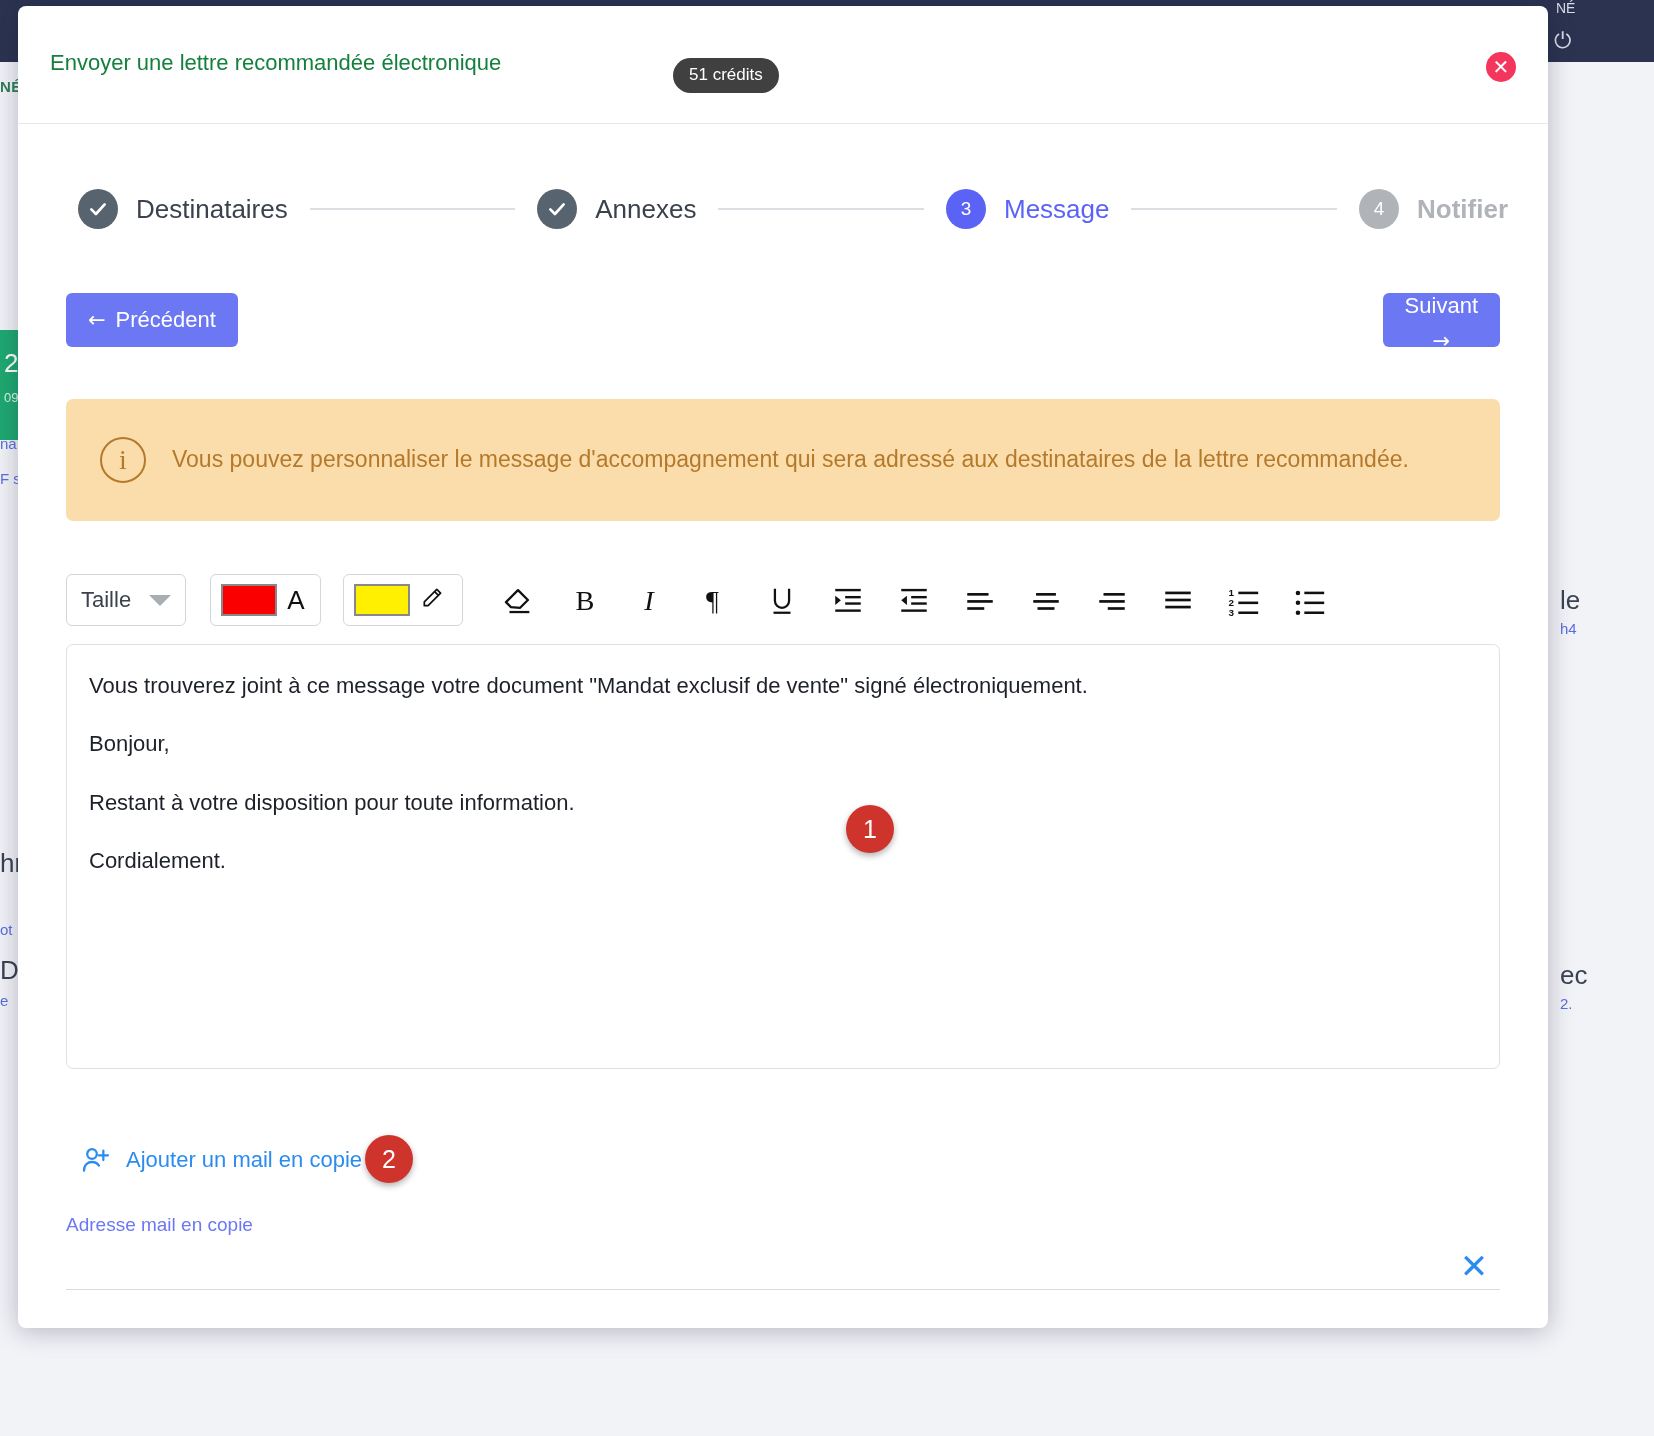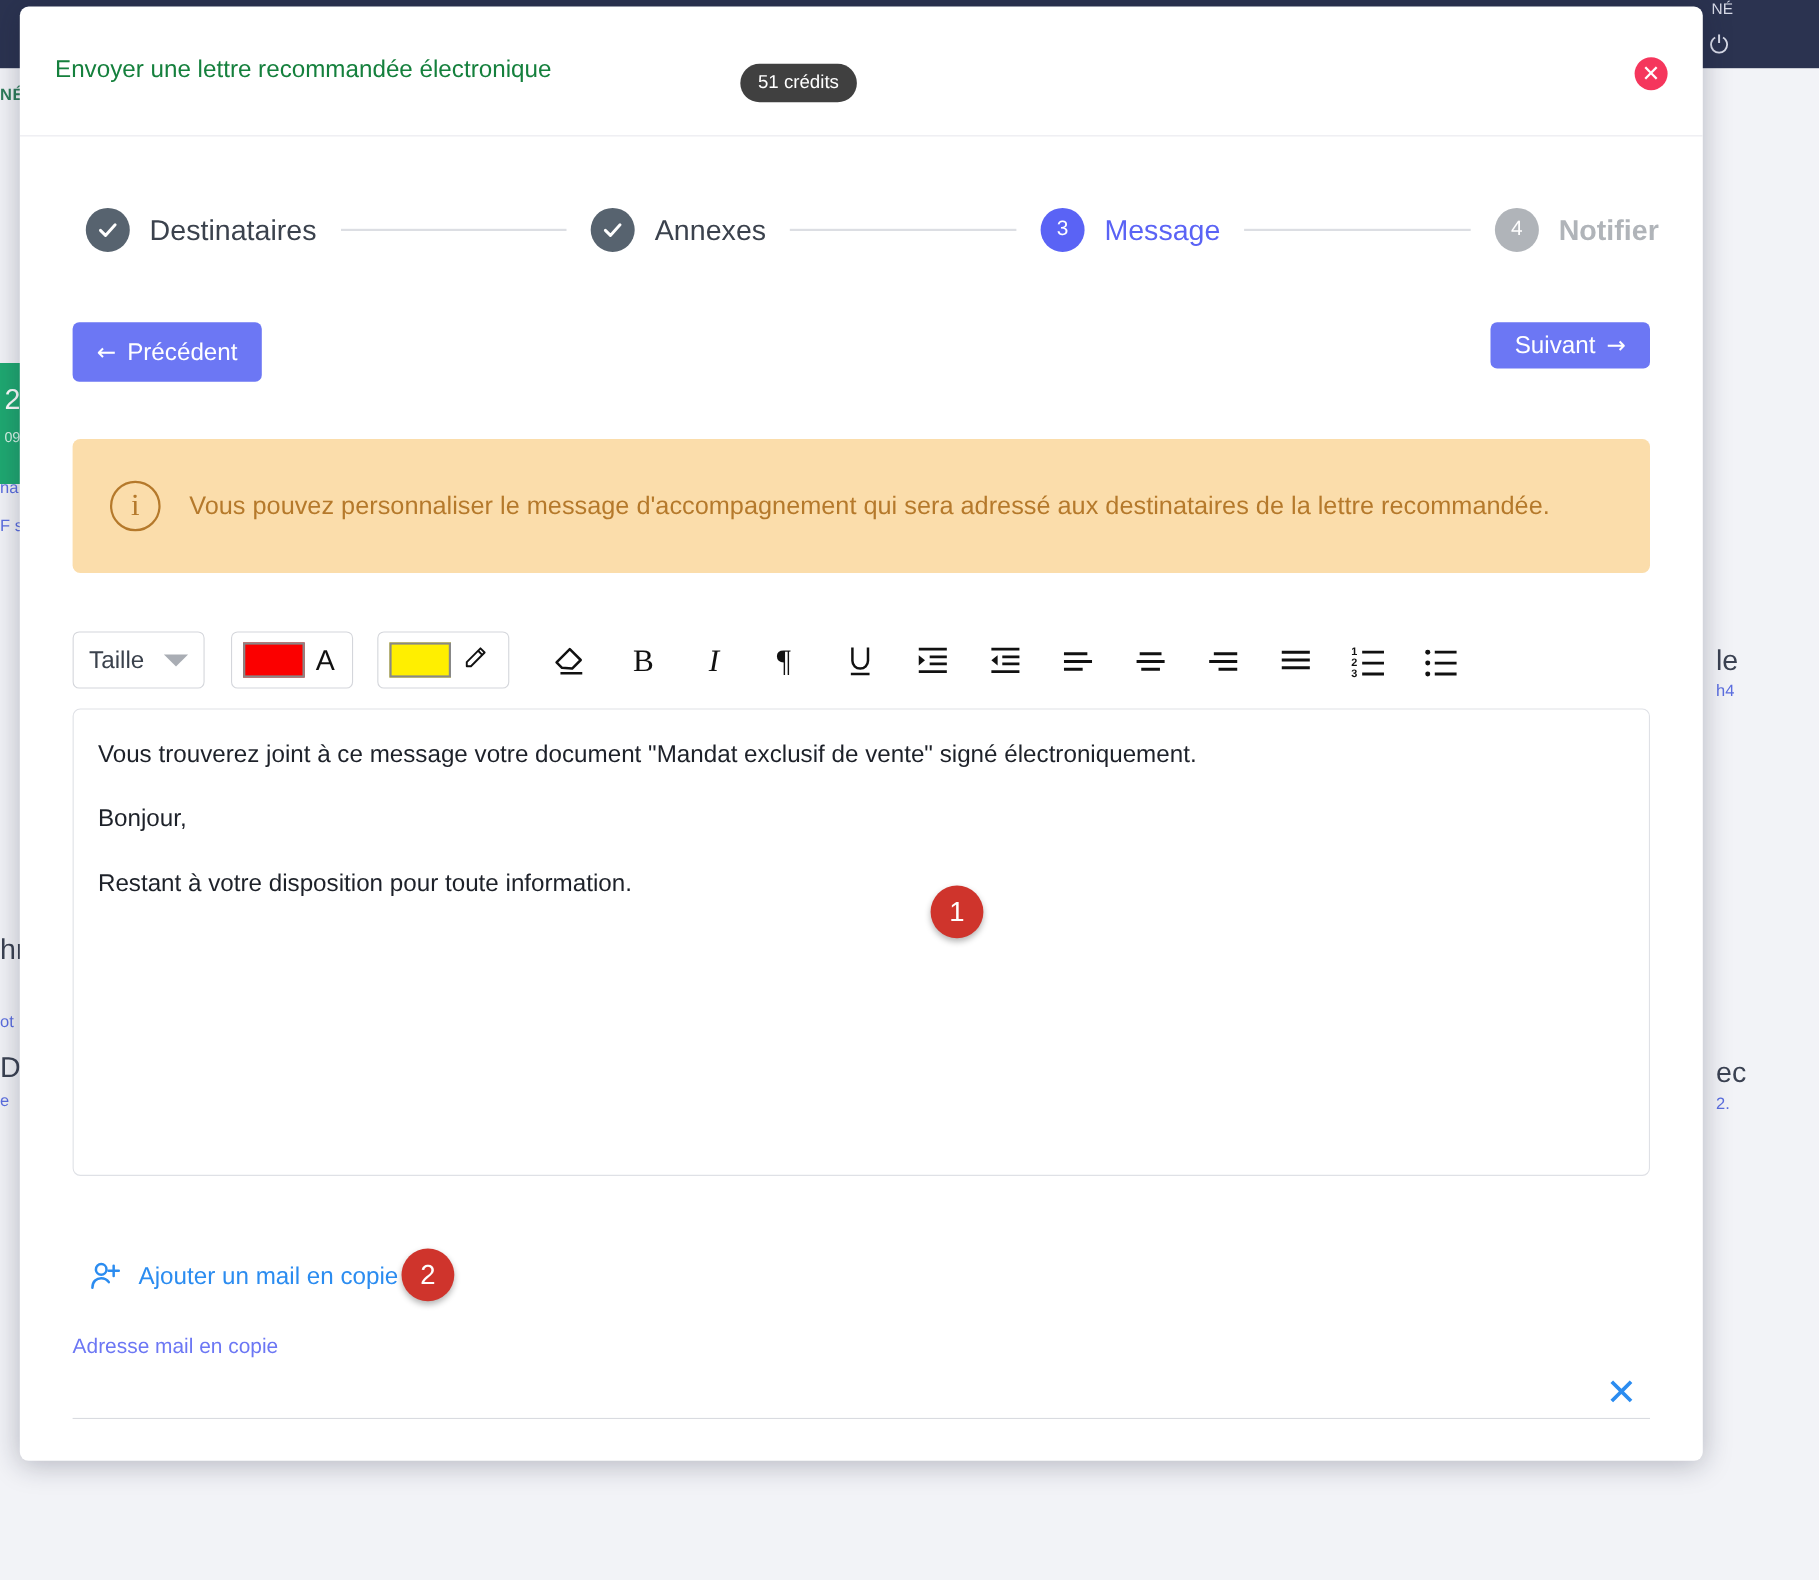--- a/index.html
+++ b/index.html
@@ -94,21 +94,21 @@
   .chk { width: 20px; height: 20px; display:block; }
 
   
   .btn {
     position: absolute; border: none; border-radius: 6px;
     background: #6c77f4; color: #ffffff; font-size: 22px;
     font-family: "Liberation Sans", sans-serif;
     display: flex; align-items: center; gap: 10px; cursor: pointer;
   }
   .btn-prev { left: 48px; top: 287px; height: 54px; padding: 0 22px; }
-  .btn-next { right: 48px; top: 287px; height: 42px; padding: 12px 22px; }
+  .btn-next { right: 48px; top: 287px; height: 54px; padding: 0 22px; flex-direction: column; }
   .arrow { font-family: "DejaVu Sans", sans-serif; font-size: 21px; }
 
   
   .banner {
     position: absolute; left: 48px; top: 393px; width: 1434px; height: 122px;
     background: #fbddab; border-radius: 7px;
     display: flex; align-items: center;
   }
   .banner-icon {
     flex: 0 0 auto; width: 46px; height: 46px; margin-left: 34px; margin-right: 26px;
@@ -391,20 +391,21 @@
             <line x1="8" y1="21" x2="22" y2="21" stroke="#111" stroke-width="1.8"></line>
           </svg>
         </div>
       </div>
     </div>
 
     <div class="editor">
       <p>Vous trouverez joint à ce message votre document "Mandat exclusif de vente" signé électroniquement.</p>
       <p>Bonjour,</p>
       <p>Restant à votre disposition pour toute information.</p>
+      <p>Cordialement.</p>
     </div>
 
     <div class="add-copy">
       <svg width="32" height="32" viewBox="0 0 24 24">
         <circle cx="9" cy="7.5" r="3.6" fill="none" stroke="#2b8cf0" stroke-width="1.7"></circle>
         <path d="M3 20 C3 15.5 6 13.5 9 13.5 C11 13.5 13 14.4 14.2 16.2" fill="none" stroke="#2b8cf0" stroke-width="1.7" stroke-linecap="round"></path>
         <line x1="17.5" y1="5" x2="17.5" y2="12" stroke="#2b8cf0" stroke-width="1.7" stroke-linecap="round"></line>
         <line x1="14" y1="8.5" x2="21" y2="8.5" stroke="#2b8cf0" stroke-width="1.7" stroke-linecap="round"></line>
       </svg>
       <span class="add-copy-label">Ajouter un mail en copie</span>

